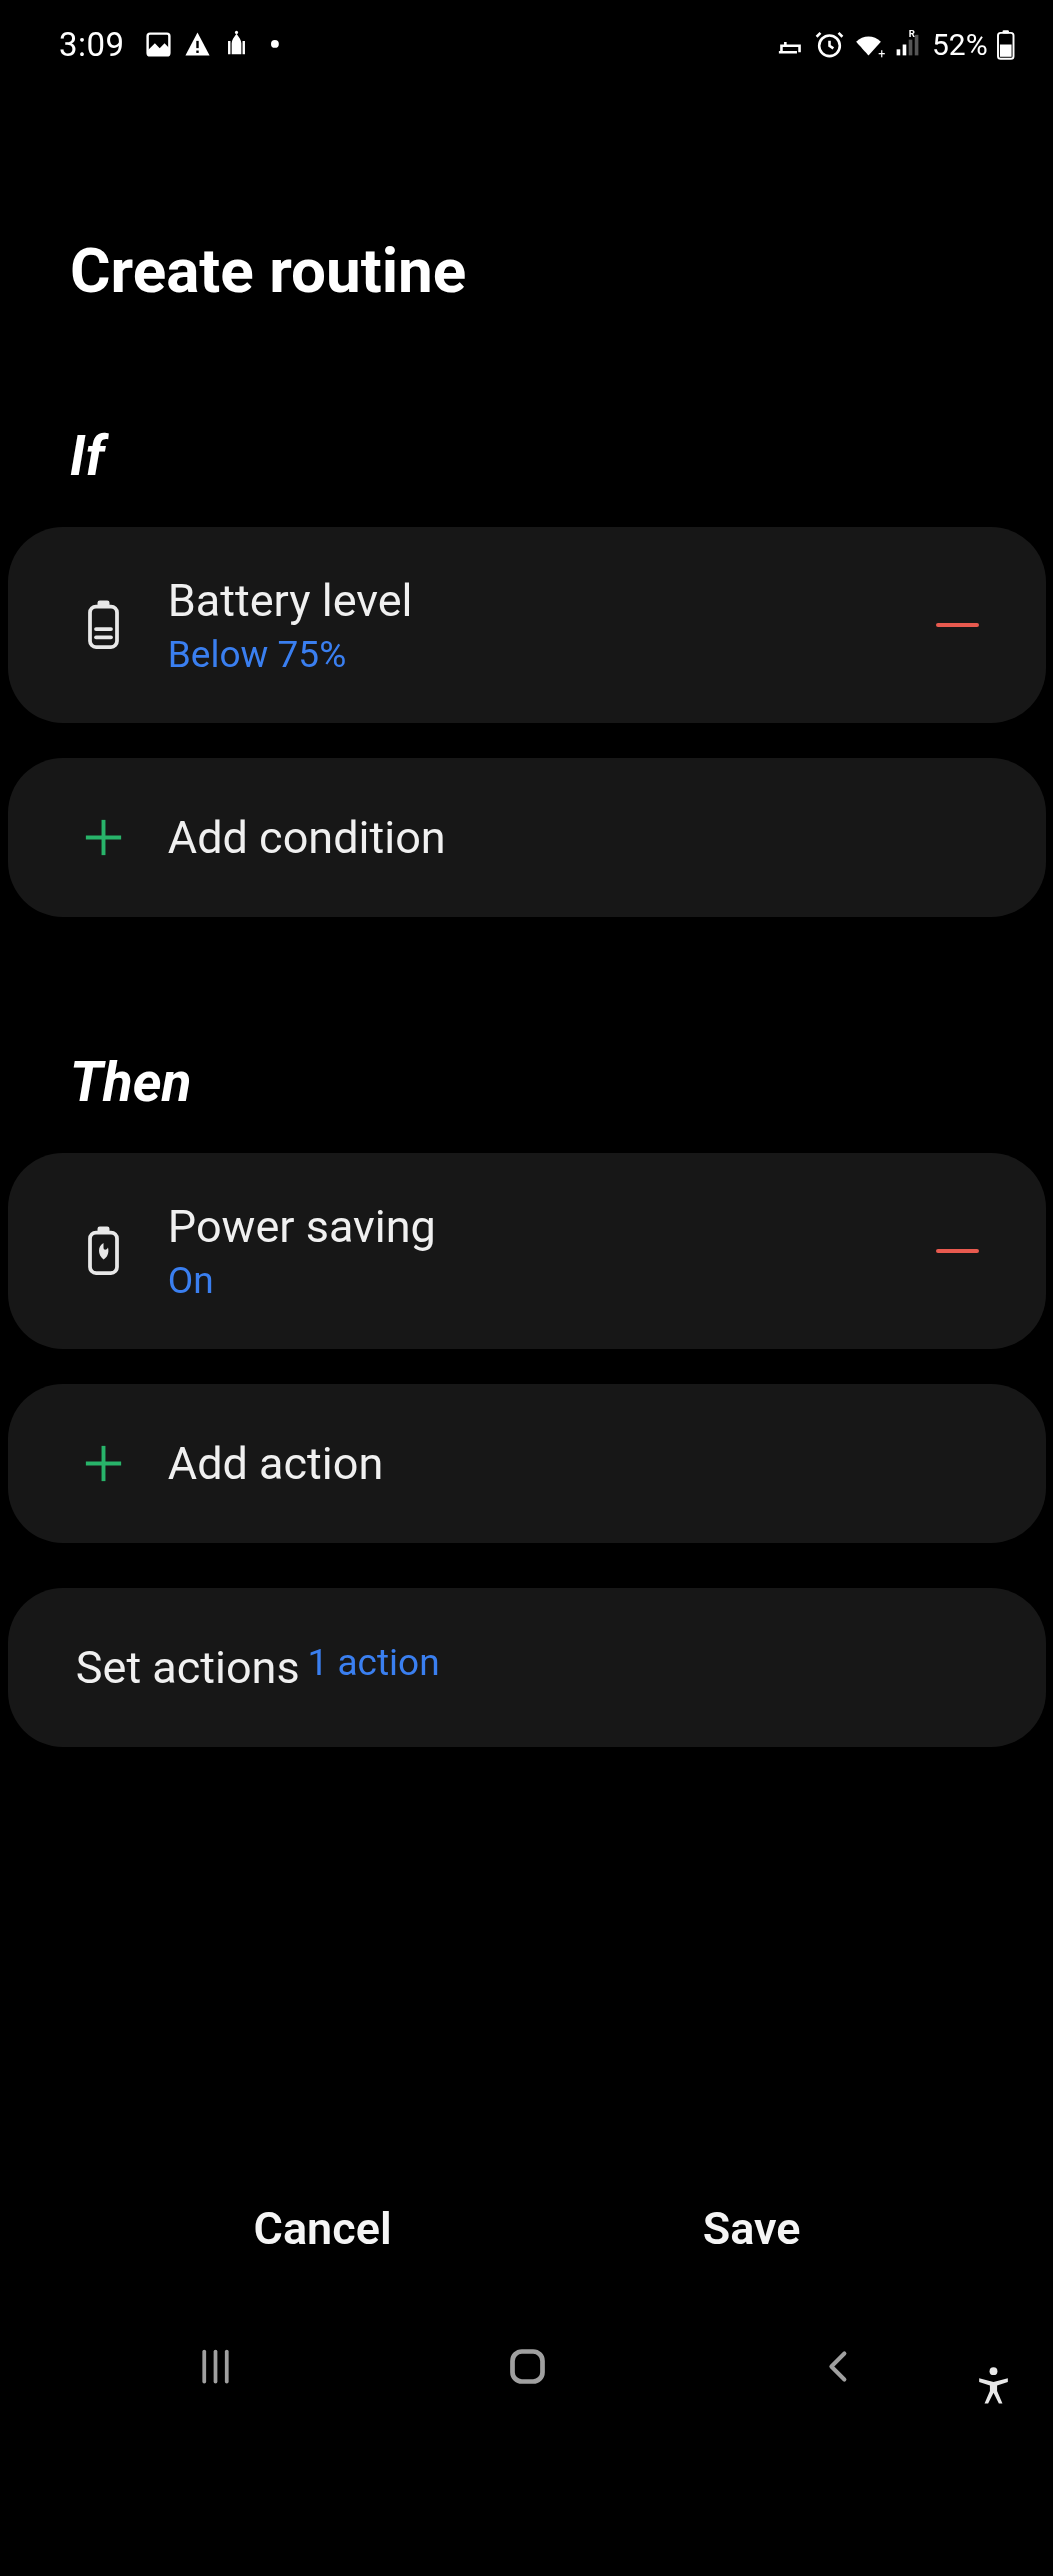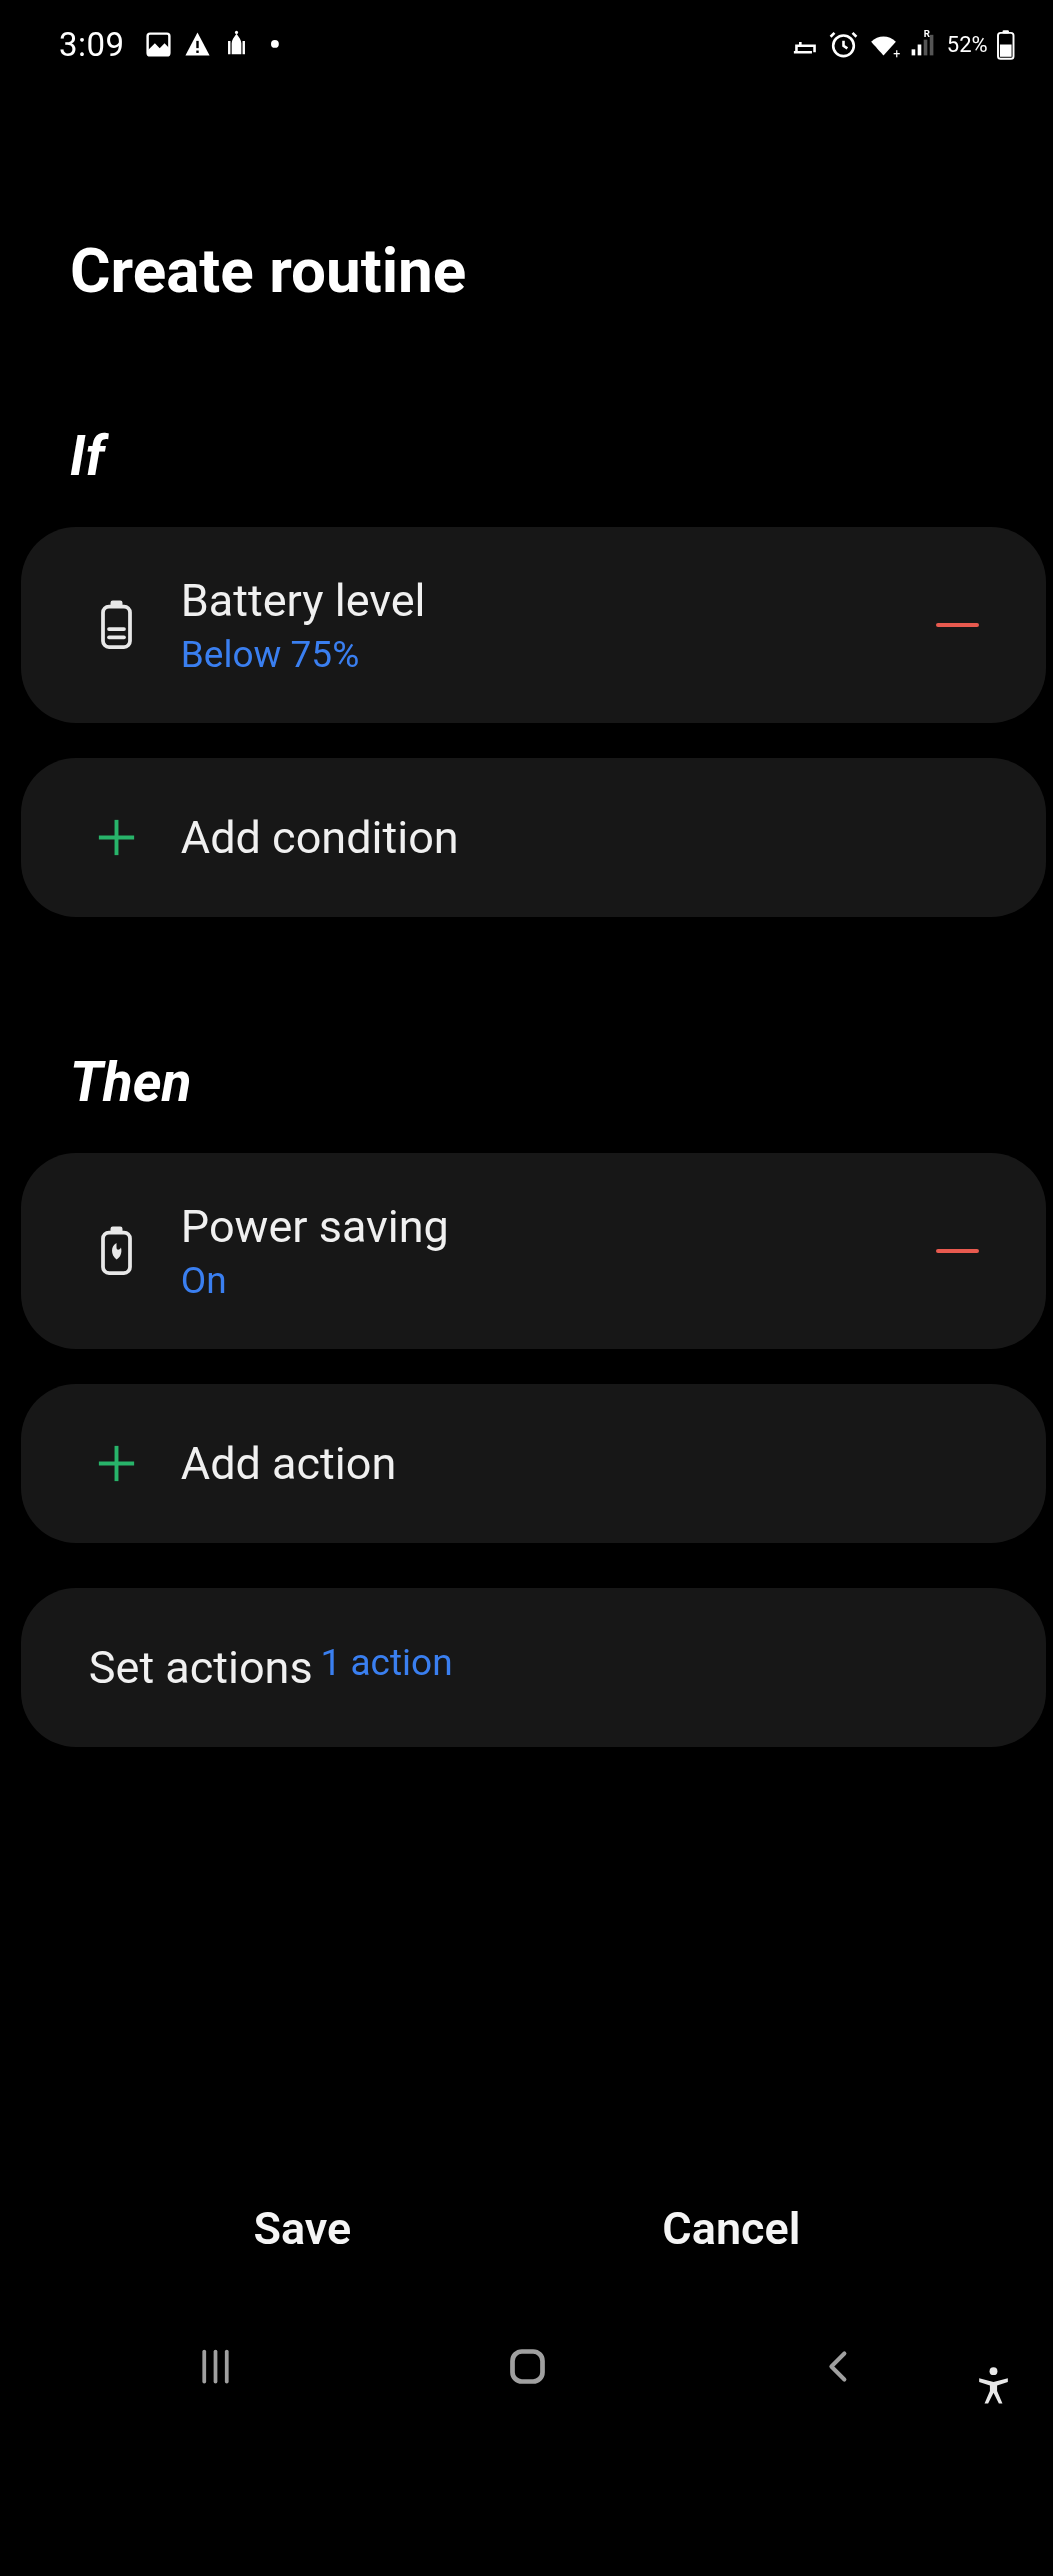--- a/index.html
+++ b/index.html
@@ -49,21 +49,21 @@
     display: flex;
     align-items: center;
     gap: 9.8px;
   }
   .status-right {
     display: flex;
     align-items: center;
     gap: 7.8px;
   }
   .battery-pct {
-    font-size: 22px;
+    font-size: 30px;
     margin-left:2px;
   }
   .sb-icon {
     display: inline-flex;
     align-items: center;
     justify-content: center;
   }
 
   
   .header {
@@ -88,21 +88,21 @@
     padding-top: 98px;
   }
   .section-header.ends {
     padding-top: 98px;
   }
 
   
   .card {
     background: #171717;
     border-radius: 55px;
-    margin: 0 0 35px 13px;
+    margin: 0 0 35px 0;
     display: flex;
     align-items: center;
   }
   .card-item {
     padding: 47px 59px 47px 68px;
     min-height: 98px;
     gap: 37px;
   }
   .card-add {
     padding: 53px 59px 53px 68px;
@@ -346,22 +346,22 @@
 
   <div class="section">
 
     <div class="card card-set">
       <div class="card-title">Set actions</div>
       <div class="card-sub">1 action</div>
     </div>
   </div>
 
   <div class="footer-buttons">
+    <div class="footer-btn">Cancel</div>
     <div class="footer-btn">Save</div>
-    <div class="footer-btn">Cancel</div>
   </div>
 
   <div class="nav-bar">
     <div class="nav-item">
       <svg width="45" height="45" viewBox="0 0 24 24" fill="none" stroke="#bdbdbd" stroke-width="2" stroke-linecap="round">
         <line x1="6" y1="4" x2="6" y2="20"></line>
         <line x1="12" y1="4" x2="12" y2="20"></line>
         <line x1="18" y1="4" x2="18" y2="20"></line>
       </svg>
     </div>

